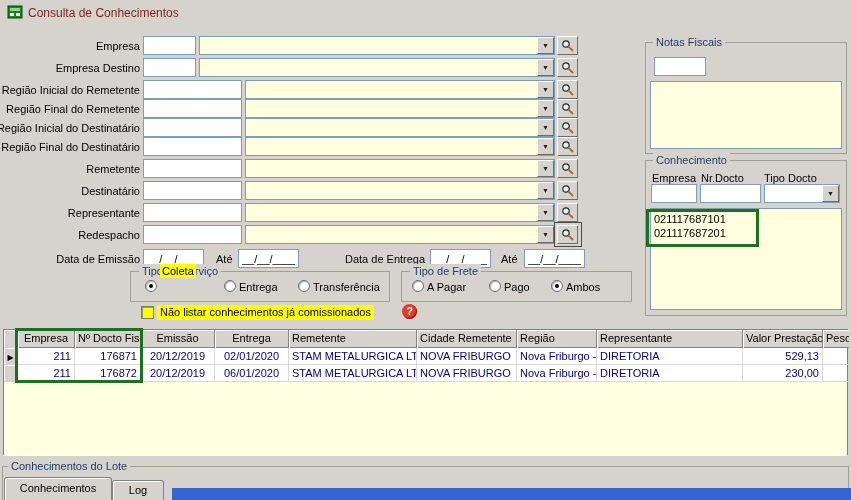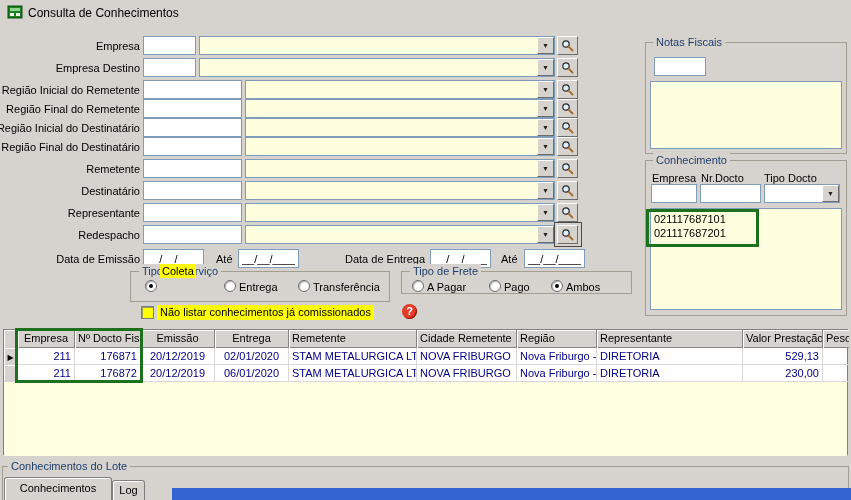--- a/index.html
+++ b/index.html
@@ -1,20 +1,20 @@
 <!DOCTYPE html>
 <html><head>
 <meta charset="utf-8">
 <style>
   * { box-sizing: border-box; margin: 0; padding: 0; }
   body { font-family: "Liberation Sans", sans-serif; background: #d6d3ce; }
   #screen { position: relative; width: 851px; height: 500px; background: #d6d3ce;
             overflow: hidden; font-size: 11px; color: #000; }
 
-  .titlebar-text { position: absolute; left: 28px; top: 6px; font-size: 12px; color: #000000; white-space: nowrap; }
+  .titlebar-text { position: absolute; left: 28px; top: 6px; font-size: 12px; color: #7f1d1d; white-space: nowrap; }
   .app-icon { position: absolute; left: 7px; top: 4px; width: 16px; height: 16px; }
 
   .lbl { position: absolute; height: 14px; line-height: 14px; white-space: nowrap; }
   .lbl.r { right: 711px; text-align: right; }
 
   input.tb { position: absolute; height: 19px; border: 1px solid #7f9db9; background: #fff;
              font-family: inherit; font-size: 11px; padding: 0 3px; }
   .combo { position: absolute; height: 19px; border: 1px solid #7f9db9; background: #ffffe0; }
   .combo.white { background: #fff; }
   .arrow-btn { position: absolute; top: 0; right: 0; width: 17px; height: 17px;
@@ -223,21 +223,21 @@
   <div class="groupbox" style="left:130px;top:271px;width:260px;height:31px">
     <span class="gb-title" style="top:-8px;left:8px">Tipo de Serviço</span>
   </div>
   <span class="radio checked" style="left:145px;top:280px"></span>
   <span class="rlabel hl" style="left:160px;top:264px">Coleta</span>
   <span class="radio" style="left:224px;top:280px"></span>
   <span class="rlabel" style="left:239px;top:280px">Entrega</span>
   <span class="radio" style="left:298px;top:280px"></span>
   <span class="rlabel" style="left:313px;top:280px">Transferência</span>
 
-  <div class="groupbox" style="left:401px;top:271px;width:231px;height:23px">
+  <div class="groupbox" style="left:401px;top:271px;width:231px;height:31px">
     <span class="gb-title" style="top:-8px;left:8px">Tipo de Frete</span>
   </div>
   <span class="radio" style="left:412px;top:280px"></span>
   <span class="rlabel" style="left:427px;top:280px">A Pagar</span>
   <span class="radio" style="left:489px;top:280px"></span>
   <span class="rlabel" style="left:504px;top:280px">Pago</span>
   <span class="radio checked" style="left:551px;top:280px"></span>
   <span class="rlabel" style="left:566px;top:280px">Ambos</span>
 
   <span class="checkbox" style="left:141px;top:306px"></span>
@@ -305,19 +305,19 @@
       <div class="g-cell w8 num">230,00</div>
       <div class="g-cell w9"></div>
     </div>
     <div class="g-filler"></div>
   </div>
 
   <div class="groupbox" style="left:2px;top:466px;width:847px;height:40px">
     <span class="gb-title" style="top:-8px;left:5px">Conhecimentos do Lote</span>
   </div>
   <div class="tab active" style="left:4px;top:477px;width:108px;height:23px;line-height:21px">Conhecimentos</div>
-  <div class="tab" style="left:112px;top:480px;width:33px;height:20px;line-height:18px">Log</div>
+  <div class="tab" style="left:112px;top:480px;width:52px;height:20px;line-height:18px">Log</div>
   <div class="blue-strip"></div>
 
   <div class="hl-green" style="left:15px;top:328px;width:128px;height:55px"></div>
   <div class="hl-green" style="left:646px;top:209px;width:113px;height:38px"></div>
 
 </div>
 
 </body></html>

